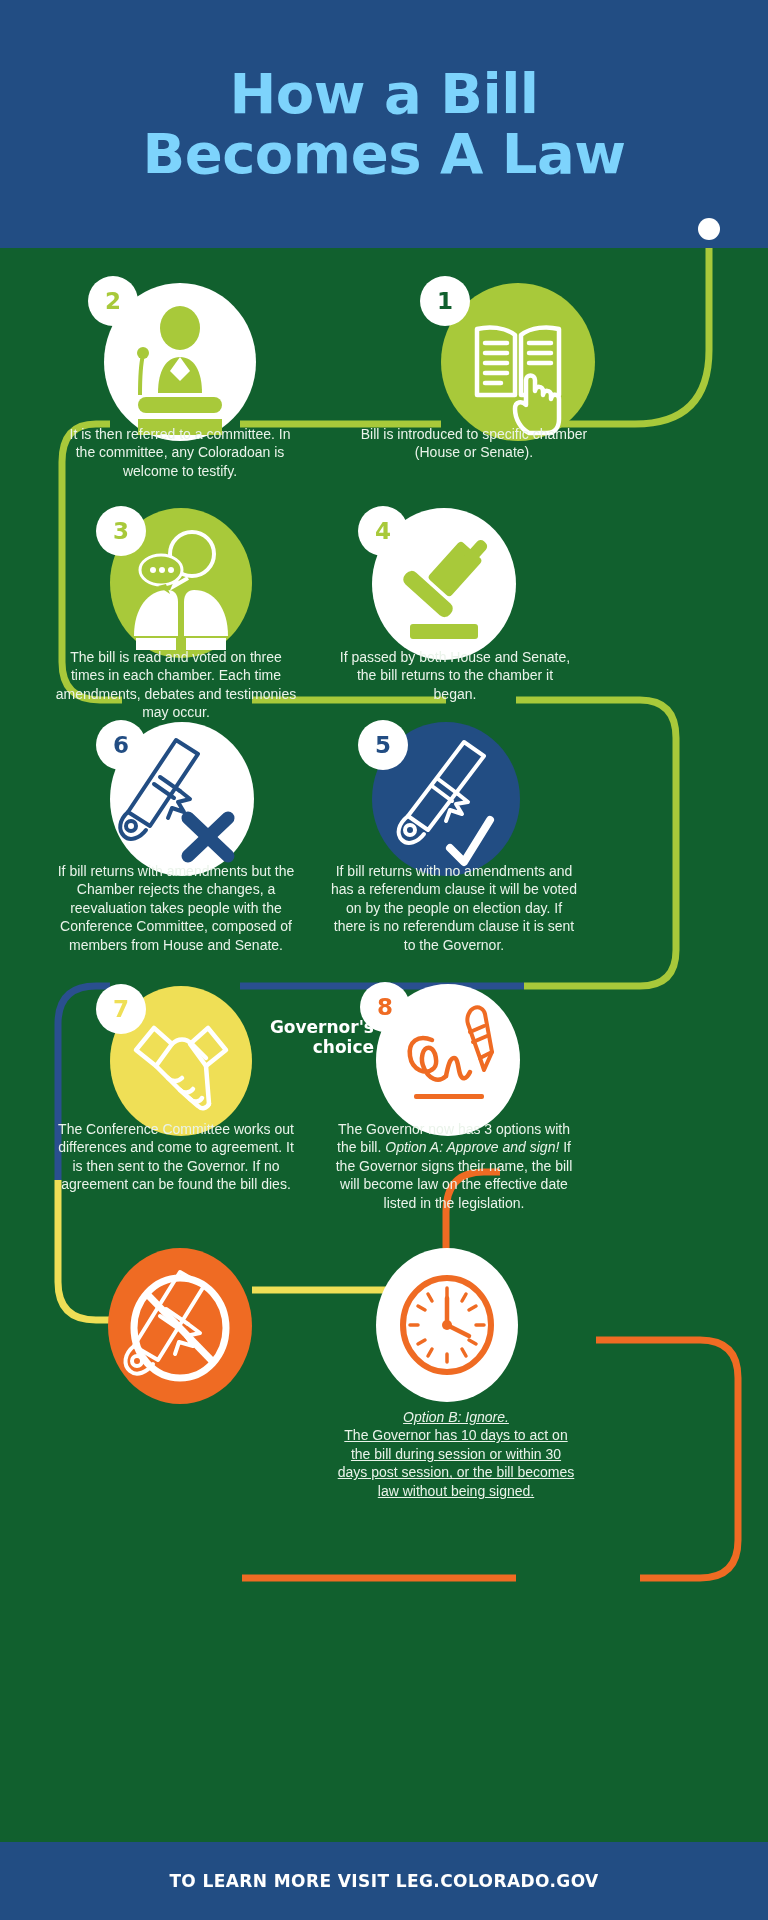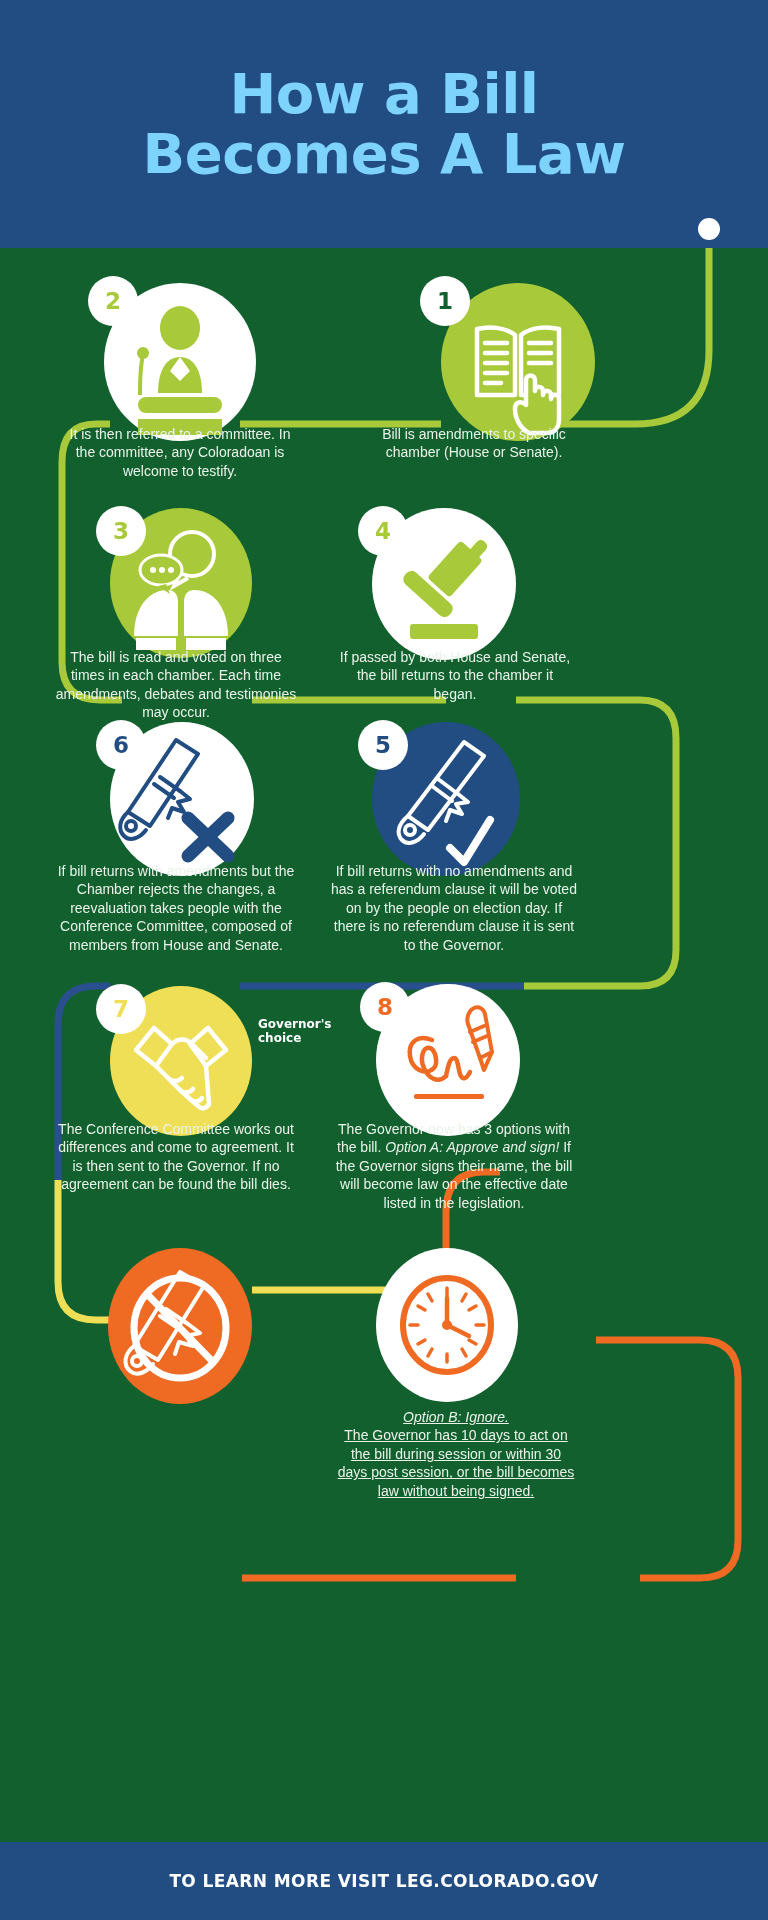--- a/index.html
+++ b/index.html
@@ -66,22 +66,22 @@
     position:absolute;
     color:#eaf3ea;
     font-size:14px;
     line-height:1.32;
     text-align:center;
     z-index:3;
   }
   .cap i{font-style:italic;margin-top:32px;}
   .gov-choice{
     position:absolute;
-    color:#ffffff;font-weight:bold;font-size:12px;line-height:1.15;
-    text-align:left;z-index:4;
+    color:#ffffff;font-weight:bold;font-size:17px;line-height:1.15;
+    text-align:right;z-index:4;
     font-family:"DejaVu Sans", sans-serif;
   }
   .dot{
     position:absolute;width:22px;height:22px;border-radius:50%;
     background:#ffffff;z-index:6;
   }
 </style>
 </head>
 <body>
 
@@ -129,21 +129,21 @@
         <path d="M88,60 H110 M88,70 H110 M88,80 H110"></path>
       </g>
       <g fill="#a8c93a" stroke="#ffffff" stroke-width="4.5" stroke-linejoin="round" stroke-linecap="round">
         <path d="M85,97 L85,122 C81,118 74,118 74,126 C74,136 80,146 88,150 L106,150 C114,150 118,144 118,136 L118,116 C118,111 111,110 110,116 L110,112 C110,107 103,106 102,112 L102,108 C102,103 95,102 94,108 L94,97 C94,91 85,91 85,97 Z"></path>
       </g>
     </svg>
   </div>
   <div class="badge" style="left:420px;top:276px;color:#11602e;">
     <span>1</span>
   </div>
-  <div class="cap" style="left:358px;top:425px;width:232px;">Bill is amendments to specific chamber (House or Senate).</div>
+  <div class="cap" style="left:358px;top:425px;width:232px;">Bill is introduced to specific chamber (House or Senate).</div>
 
   <div style="position:absolute;left:104px;top:283px;width:152px;height:158px;border-radius:50%;background:#ffffff;z-index:3;">
     <svg width="152" height="158" viewBox="0 0 152 158">
       <g fill="#a8c93a">
         <ellipse cx="76" cy="45" rx="20" ry="22"></ellipse>
         <path d="M54,110 C54,88 62,74 76,74 C90,74 98,88 98,110 Z"></path>
         <path d="M76,74 L66,88 L76,98 L86,88 Z" fill="#ffffff"></path>
         <rect x="34" y="114" width="84" height="16" rx="8"></rect>
         <rect x="34" y="136" width="84" height="16"></rect>
         <circle cx="39" cy="70" r="6"></circle>

